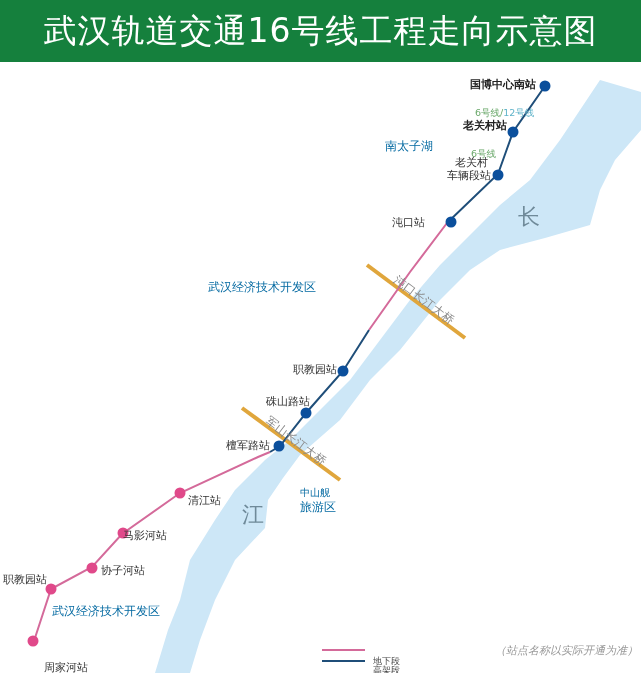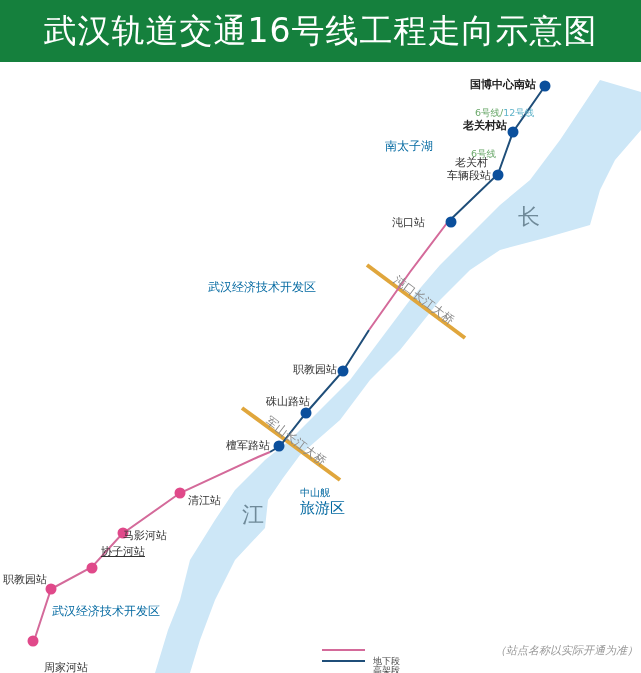--- a/index.html
+++ b/index.html
@@ -60,28 +60,28 @@
 <div class="lbl bold" style="left:463px;top:118px;">老关村站</div>
 <div class="sub" style="left:471px;top:132px;color:#6aa86a">6号线</div>
 <div class="lbl" style="left:455px;top:155px;">老关村</div>
 <div class="lbl" style="left:447px;top:168px;">车辆段站</div>
 <div class="lbl" style="left:392px;top:215px;">沌口站</div>
 <div class="lbl" style="left:293px;top:362px;">职教园站</div>
 <div class="lbl" style="left:266px;top:394px;">硃山路站</div>
 <div class="lbl" style="left:226px;top:438px;">檀军路站</div>
 <div class="lbl" style="left:188px;top:493px;">清江站</div>
 <div class="lbl" style="left:123px;top:528px;">马影河站</div>
-<div class="lbl" style="left:101px;top:544px;text-decoration:underline;">协子河站</div>
+<div class="lbl" style="left:101px;top:563px;">协子河站</div>
 <div class="lbl" style="left:3px;top:572px;">职教园站</div>
 <div class="lbl" style="left:44px;top:636px;margin-top:24px;">周家河站</div>
 
 <div class="area" style="left:385px;top:138px;">南太子湖</div>
 <div class="area" style="left:208px;top:279px;">武汉经济技术开发区</div>
 <div class="area" style="left:300px;top:486px;font-size:10px;">中山舰</div>
-<div class="area" style="left:300px;top:499px;font-size:15px;">旅游区</div>
+<div class="area" style="left:300px;top:499px;font-size:12px;">旅游区</div>
 <div class="area" style="left:52px;top:603px;">武汉经济技术开发区</div>
 
 <div class="river" style="left:518px;top:202px;">长</div>
 <div class="river" style="left:242px;top:500px;">江</div>
 
 <div class="bridge" style="left:400px;top:272px;transform:rotate(37deg);">沌口长江大桥</div>
 <div class="bridge" style="left:272px;top:413px;transform:rotate(37deg);">军山长江大桥</div>
 
 <div class="leg" style="left:373px;top:644px;margin-top:20px;">高架段</div>
 <div class="leg" style="left:373px;top:655px;">地下段</div>

